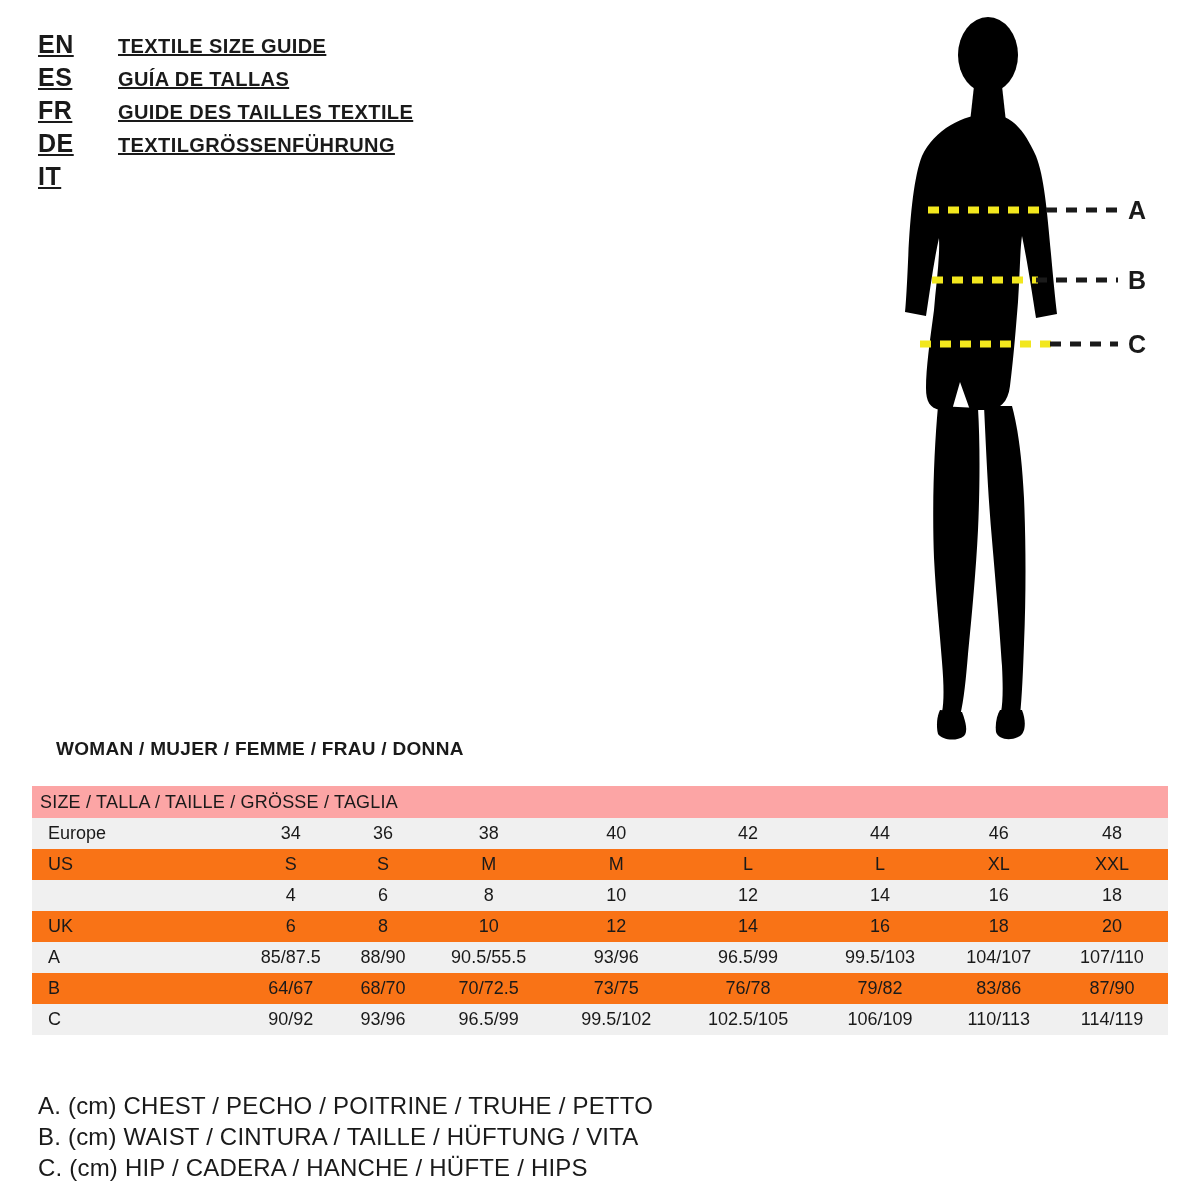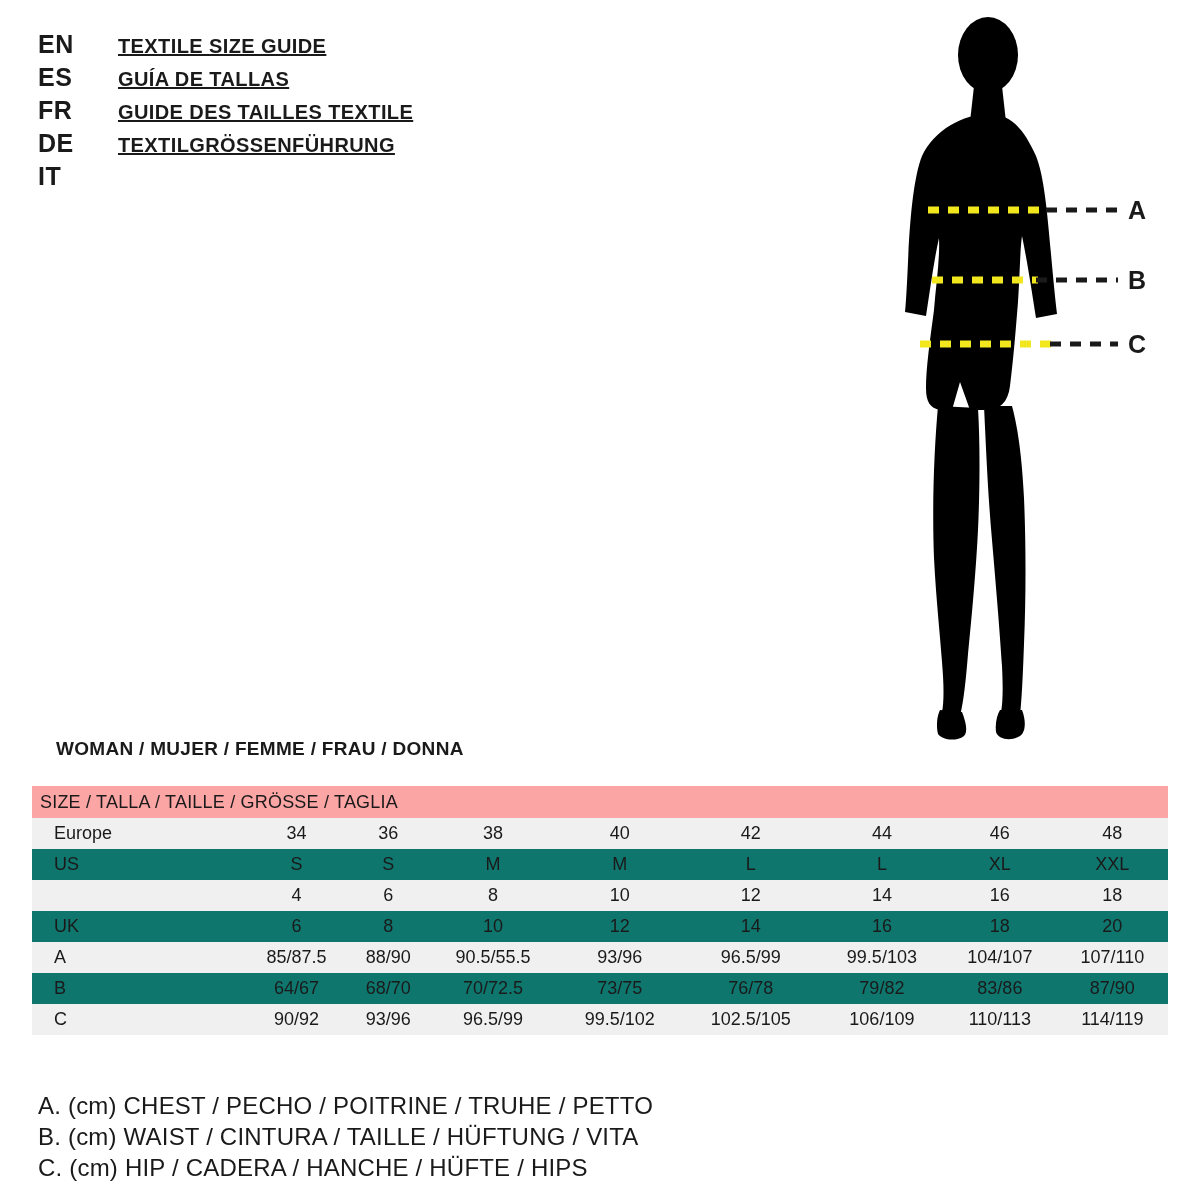--- a/index.html
+++ b/index.html
@@ -26,20 +26,21 @@
   .title-row {
     display: flex;
     align-items: baseline;
     height: 33px;
   }
   .title-lang {
     width: 80px;
     font-size: 25px;
     font-weight: bold;
     letter-spacing: 0.5px;
+    text-decoration: underline;
   }
   .title-text {
     font-size: 20px;
     font-weight: bold;
     letter-spacing: 0.4px;
     white-space: nowrap;
     text-decoration: underline;
   }
 
   
@@ -90,34 +91,34 @@
     padding: 0;
     height: 31px;
     text-align: center;
     font-weight: normal;
     color: #1a1a1a;
     border: none;
   }
   .size-table th.row-head,
   .size-table td.row-head {
     text-align: left;
-    padding-left: 22px;
+    padding-left: 16px;
     width: 190px;
   }
   .size-table thead th {
     background: #fca5a5;
     text-align: left;
     padding-left: 8px;
     font-weight: normal;
     font-size: 18px;
     letter-spacing: 0.2px;
     height: 32px;
   }
   .row-shade-a { background: #f0f0f0; }
-  .row-shade-b { background: #0f766e; }
+  .row-shade-b { background: #f97316; }
 
   
   .legend {
     position: absolute;
     left: 38px;
     top: 1090px;
     width: 700px;
   }
   .legend-line {
     font-size: 24px;

